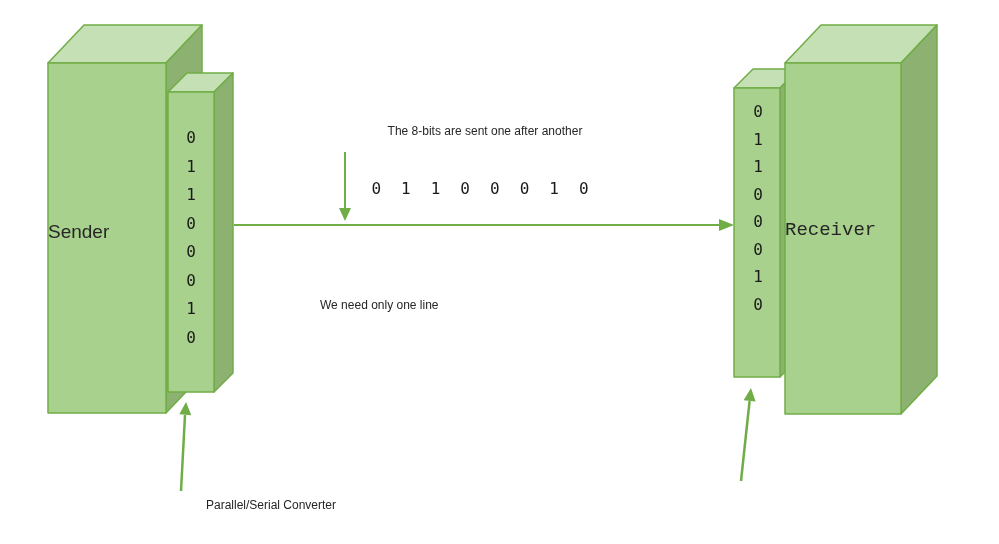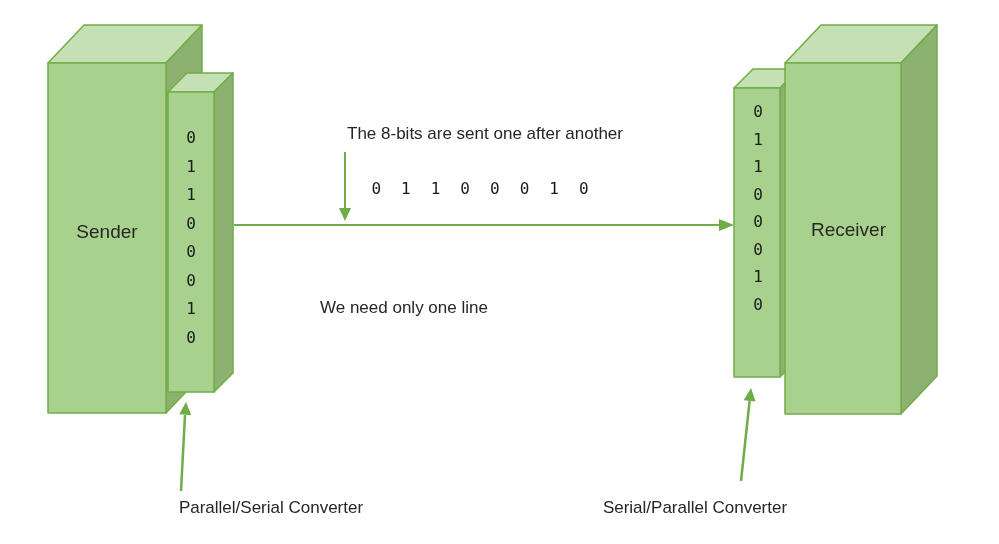--- a/index.html
+++ b/index.html
@@ -34,24 +34,24 @@
   .arrow-line { stroke: var(--arrow); fill: none; }
   .arrow-head { fill: var(--arrow); stroke: none; }
 
   .label {
     position: absolute;
     color: var(--text-dark);
     white-space: nowrap;
   }
   .box-label {
     font-size: 19px;
-    text-align: center;
+    text-align: left;
   }
   .note {
-    font-size: 17px;
+    font-size: 12px;
   }
   .note-center { text-align: center; }
   .bits-col {
     position: absolute;
     width: 30px;
     text-align: center;
     font-family: "DejaVu Sans Mono", monospace;
     font-size: 16px;
     color: var(--bits-color);
   }
@@ -115,21 +115,21 @@
     </g>
 
     <g>
       <line class="arrow-line" x1="741" y1="481" x2="749.6" y2="401" stroke-width="2.5"></line>
       <polygon class="arrow-head" points="751,388 755.6,401.6 743.6,400.3"></polygon>
     </g>
   </svg>
 
   <div class="label box-label" style="left:48px; top:221px; width:118px;">Sender</div>
 
-  <div class="label box-label" style="left:785px; top:219px; width:127px;">Receiver</div>
+  <div class="label box-label" style="left:785px; top:219px; width:127px;font-family:Liberation Mono, monospace;">Receiver</div>
 
   <div class="bits-col sender-side" style="left:176px; top:124px;">
     <span class="bit">0</span>
     <span class="bit">1</span>
     <span class="bit">1</span>
     <span class="bit">0</span>
     <span class="bit">0</span>
     <span class="bit">0</span>
     <span class="bit">1</span>
     <span class="bit">0</span>
@@ -156,15 +156,14 @@
     <span>0</span>
     <span>0</span>
     <span>1</span>
     <span>0</span>
   </div>
 
   <div class="label note note-center" style="left:121px; top:498px; width:300px;">Parallel/Serial Converter</div>
 
   <div class="label note" style="left:320px; top:298px;">We need only one line</div>
 
-  <div class="label note note-center" style="left:545px; top:498px; width:300px;">Serial/Parallel Converter</div>
 
 </div>
 
 </body></html>

